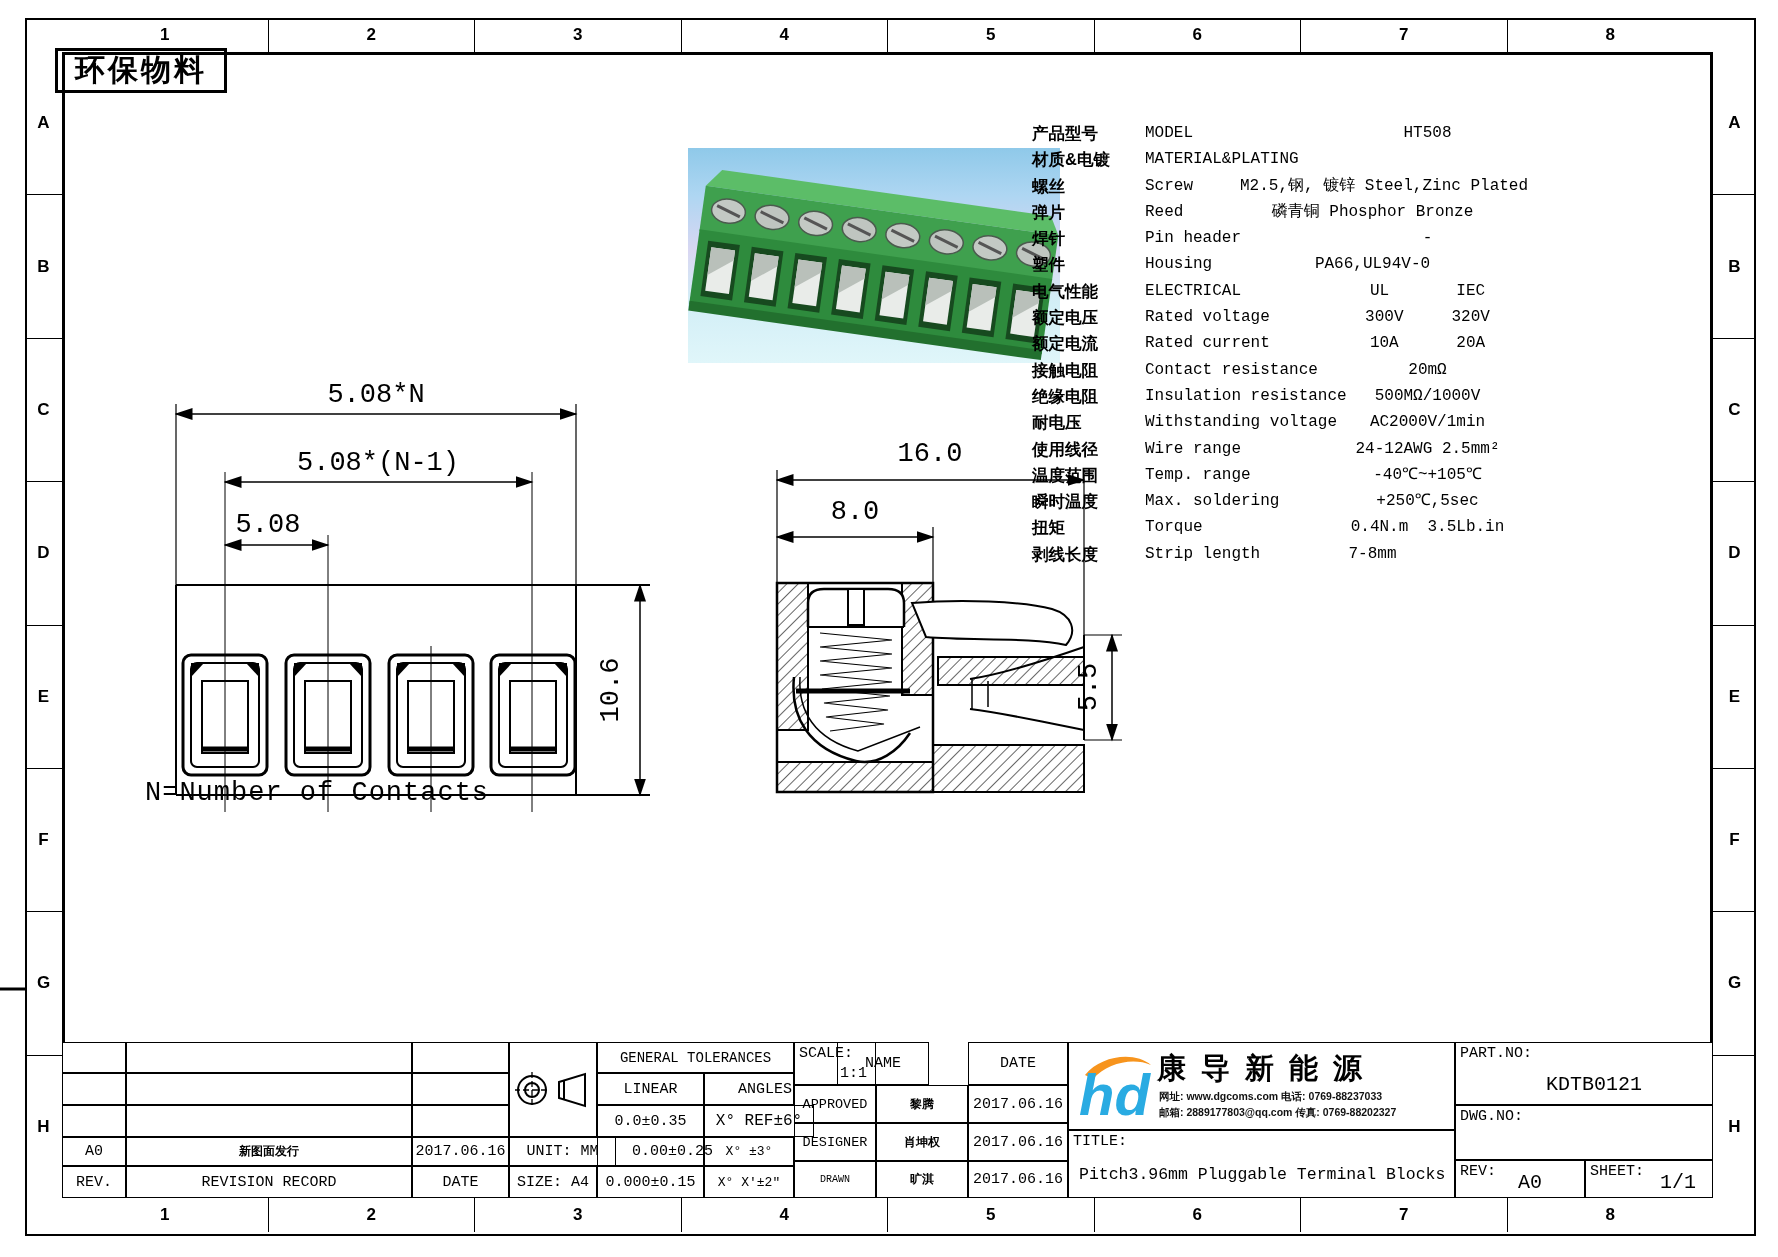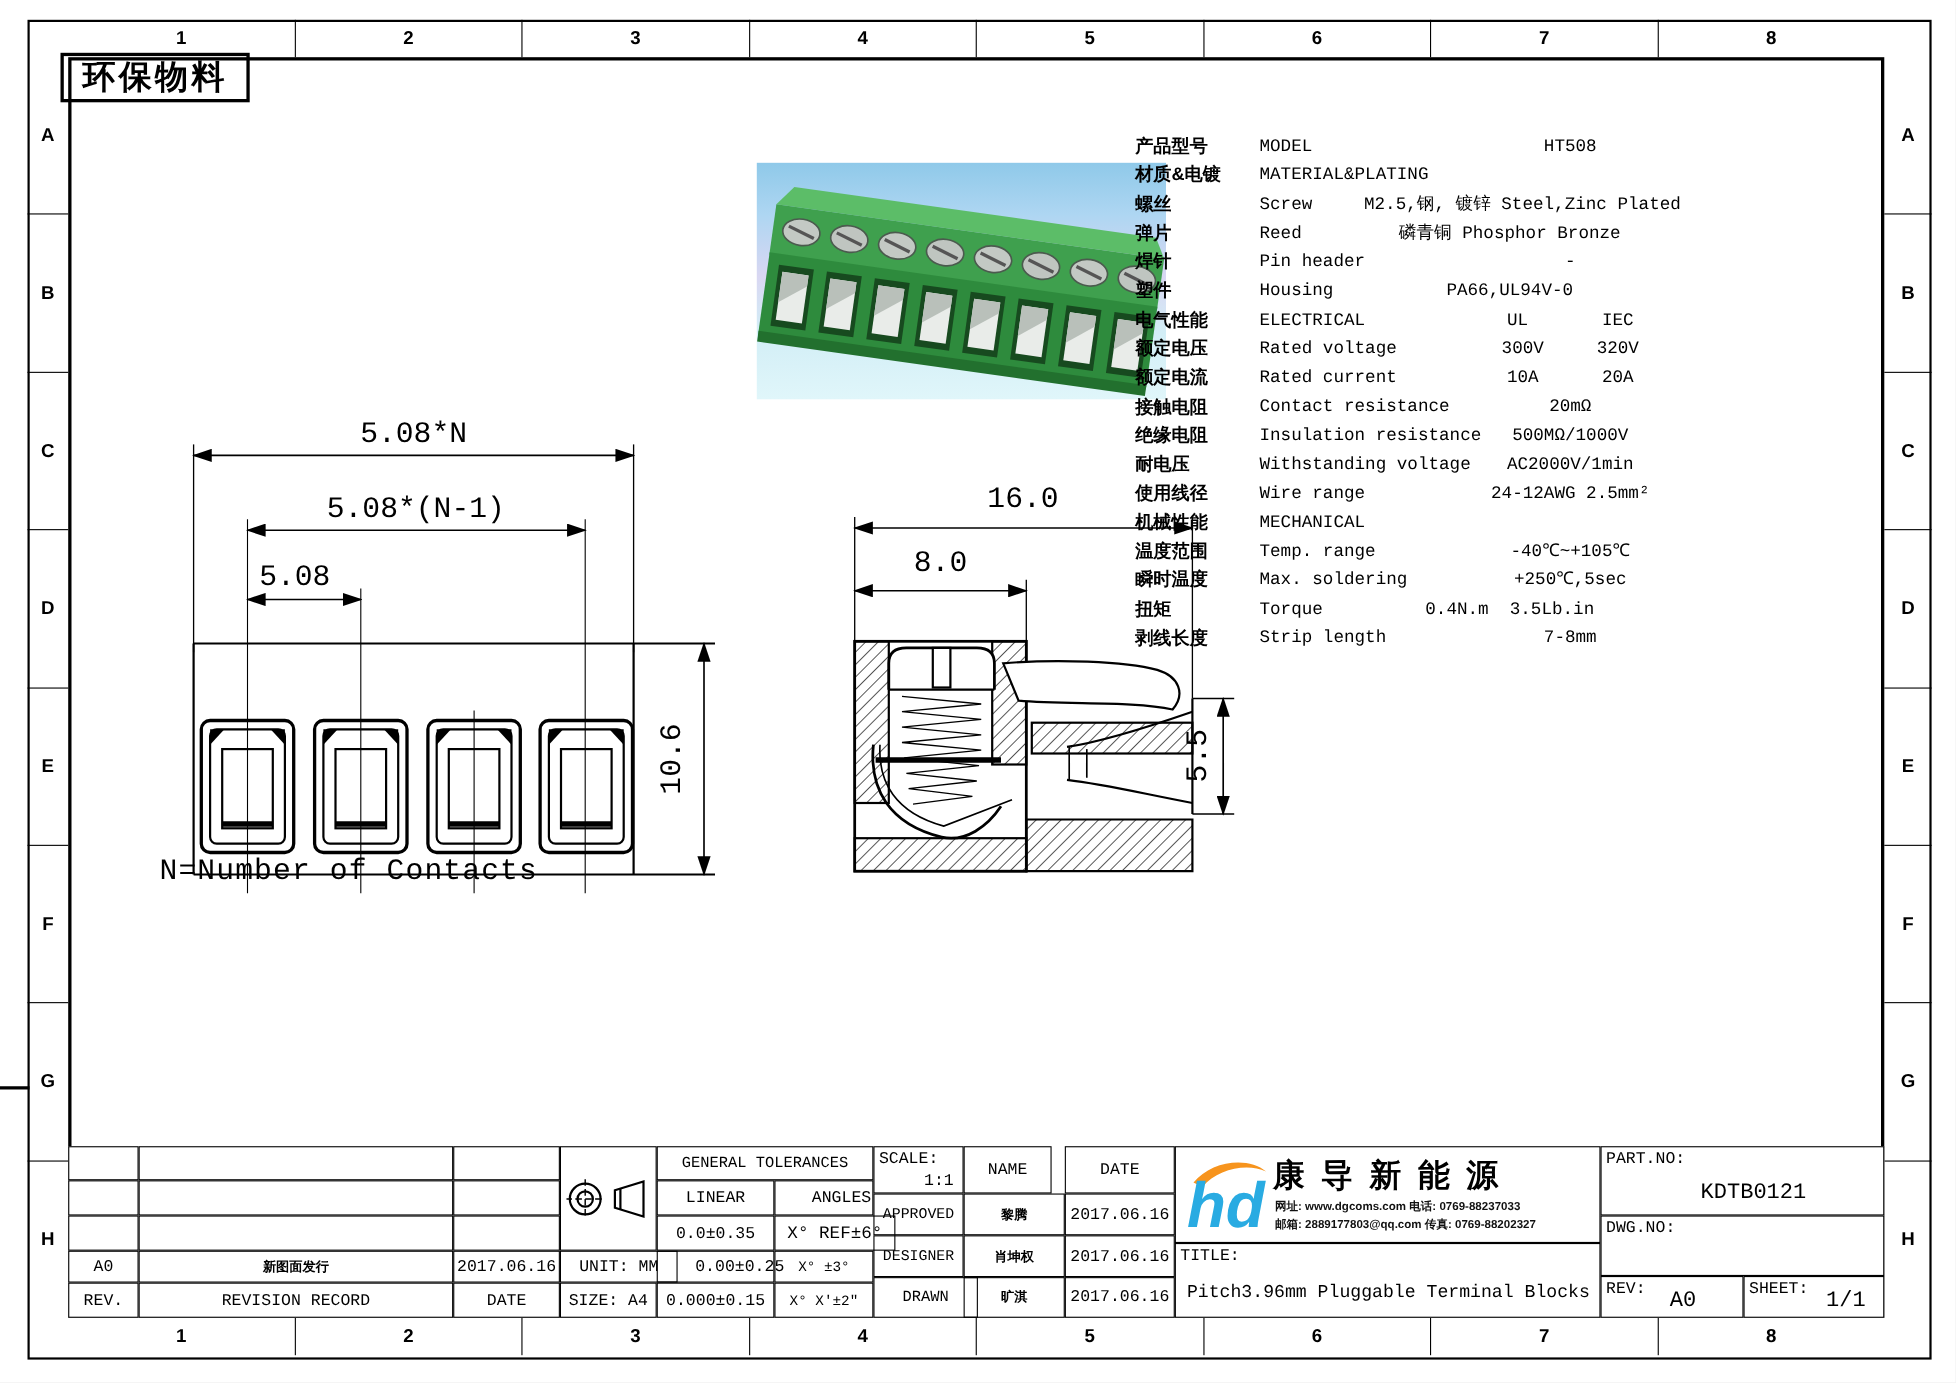--- a/index.html
+++ b/index.html
@@ -211,25 +211,20 @@
       <span class="scn">耐电压</span>
       <span class="sen">Withstanding voltage</span>
       <span class="sval">AC2000V/1min</span>
     </div>
       <div class="srow">
       <span class="scn">使用线径</span>
       <span class="sen">Wire range</span>
       <span class="sval">24-12AWG 2.5mm²</span>
     </div>
       <div class="srow">
-      <span class="scn">机械性能</span>
-      <span class="sen">MECHANICAL</span>
-      <span class="sval"></span>
-    </div>
-      <div class="srow">
       <span class="scn">温度范围</span>
       <span class="sen">Temp. range</span>
       <span class="sval">-40℃~+105℃</span>
     </div>
       <div class="srow">
       <span class="scn">瞬时温度</span>
       <span class="sen">Max. soldering</span>
       <span class="sval">+250℃,5sec</span>
     </div>
       <div class="srow">
@@ -398,29 +393,29 @@
     <div class="cell" style="left:642px;top:63px;width:110px;height:32px;font-size:16px;">X° REF±6°</div>
     <div class="cell" style="left:535px;top:95px;width:107px;height:29px;padding-left:44px;">0.00±0.25</div>
     <div class="cell" style="left:642px;top:95px;width:90px;height:29px;font-size:13px;">X° ±3°</div>
     <div class="cell" style="left:535px;top:124px;width:107px;height:32px;">0.000±0.15</div>
     <div class="cell" style="left:642px;top:124px;width:90px;height:32px;font-size:13px;">X° X'±2"</div>
 
     <div class="cell topleft" style="left:732px;top:0;width:82px;height:43px;">
       <span>SCALE:</span>
       <span style="position:absolute;right:8px;bottom:2px;">1:1</span>
     </div>
-    <div class="cell" style="left:814px;top:0;width:80px;height:43px;">NAME</div>
+    <div class="cell" style="left:775px;top:0;width:92px;height:43px;">NAME</div>
     <div class="cell" style="left:906px;top:0;width:100px;height:43px;">DATE</div>
     <div class="cell" style="left:732px;top:43px;width:82px;height:38px;font-size:13.5px;">APPROVED</div>
     <div class="cell cjk" style="left:814px;top:43px;width:92px;height:38px;">黎腾</div>
     <div class="cell" style="left:906px;top:43px;width:100px;height:38px;">2017.06.16</div>
     <div class="cell" style="left:732px;top:81px;width:82px;height:38px;font-size:13.5px;">DESIGNER</div>
     <div class="cell cjk" style="left:814px;top:81px;width:92px;height:38px;">肖坤权</div>
     <div class="cell" style="left:906px;top:81px;width:100px;height:38px;">2017.06.16</div>
-    <div class="cell" style="left:732px;top:119px;width:95px;height:37px;font-size:14px;">DRAWN</div>
+    <div class="cell" style="left:732px;top:119px;width:82px;height:37px;font-size:10px;">DRAWN</div>
     <div class="cell cjk" style="left:814px;top:119px;width:92px;height:37px;">旷淇</div>
     <div class="cell" style="left:906px;top:119px;width:100px;height:37px;">2017.06.16</div>
 
     <div class="cell" id="company-cell" style="left:1006px;top:0;width:387px;height:88px;">
       <svg style="position:absolute;left:8px;top:6px;" width="80" height="76">
         <path d="M8,26 C24,6 58,2 74,16 C56,8 30,14 16,30 Z" fill="#f7941d"></path>
         <text x="2" y="66" font-family="Liberation Sans, sans-serif" font-size="58" font-weight="bold" font-style="italic" fill="#29abe2">hd</text>
       </svg>
       <div id="company-name">康导新能源</div>
       <div id="company-contact1">网址: www.dgcoms.com   电话: 0769-88237033</div>

